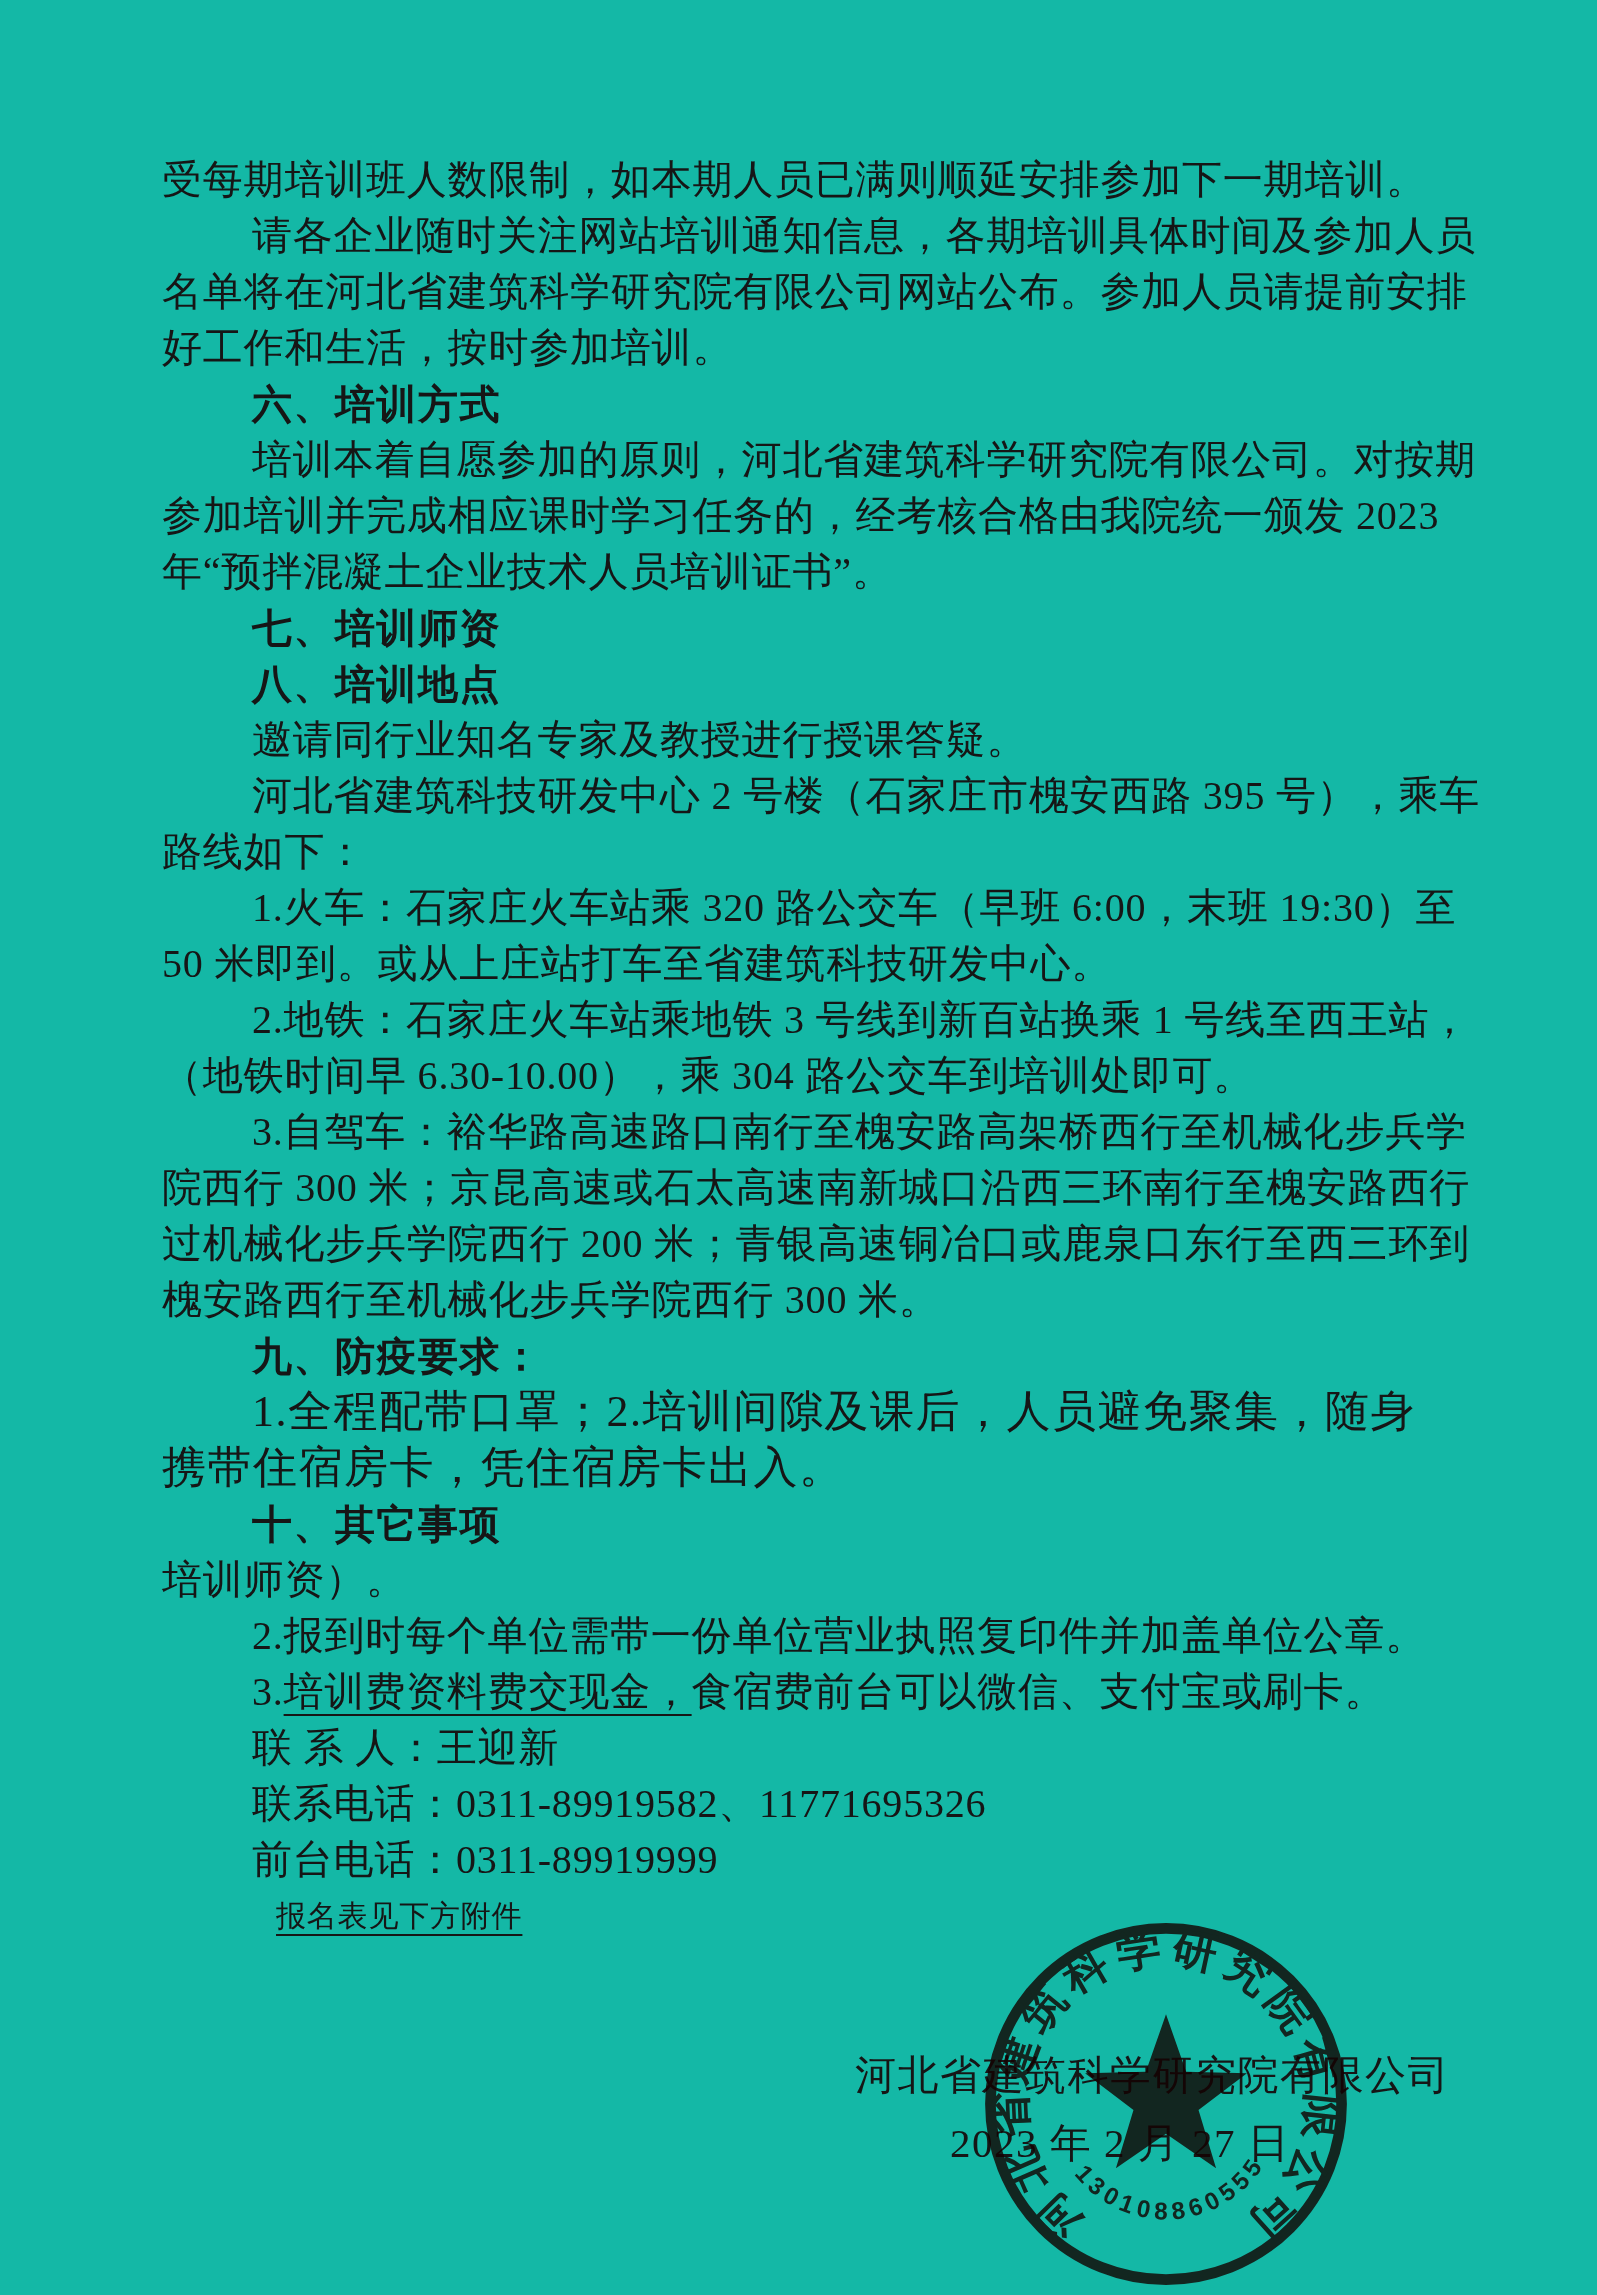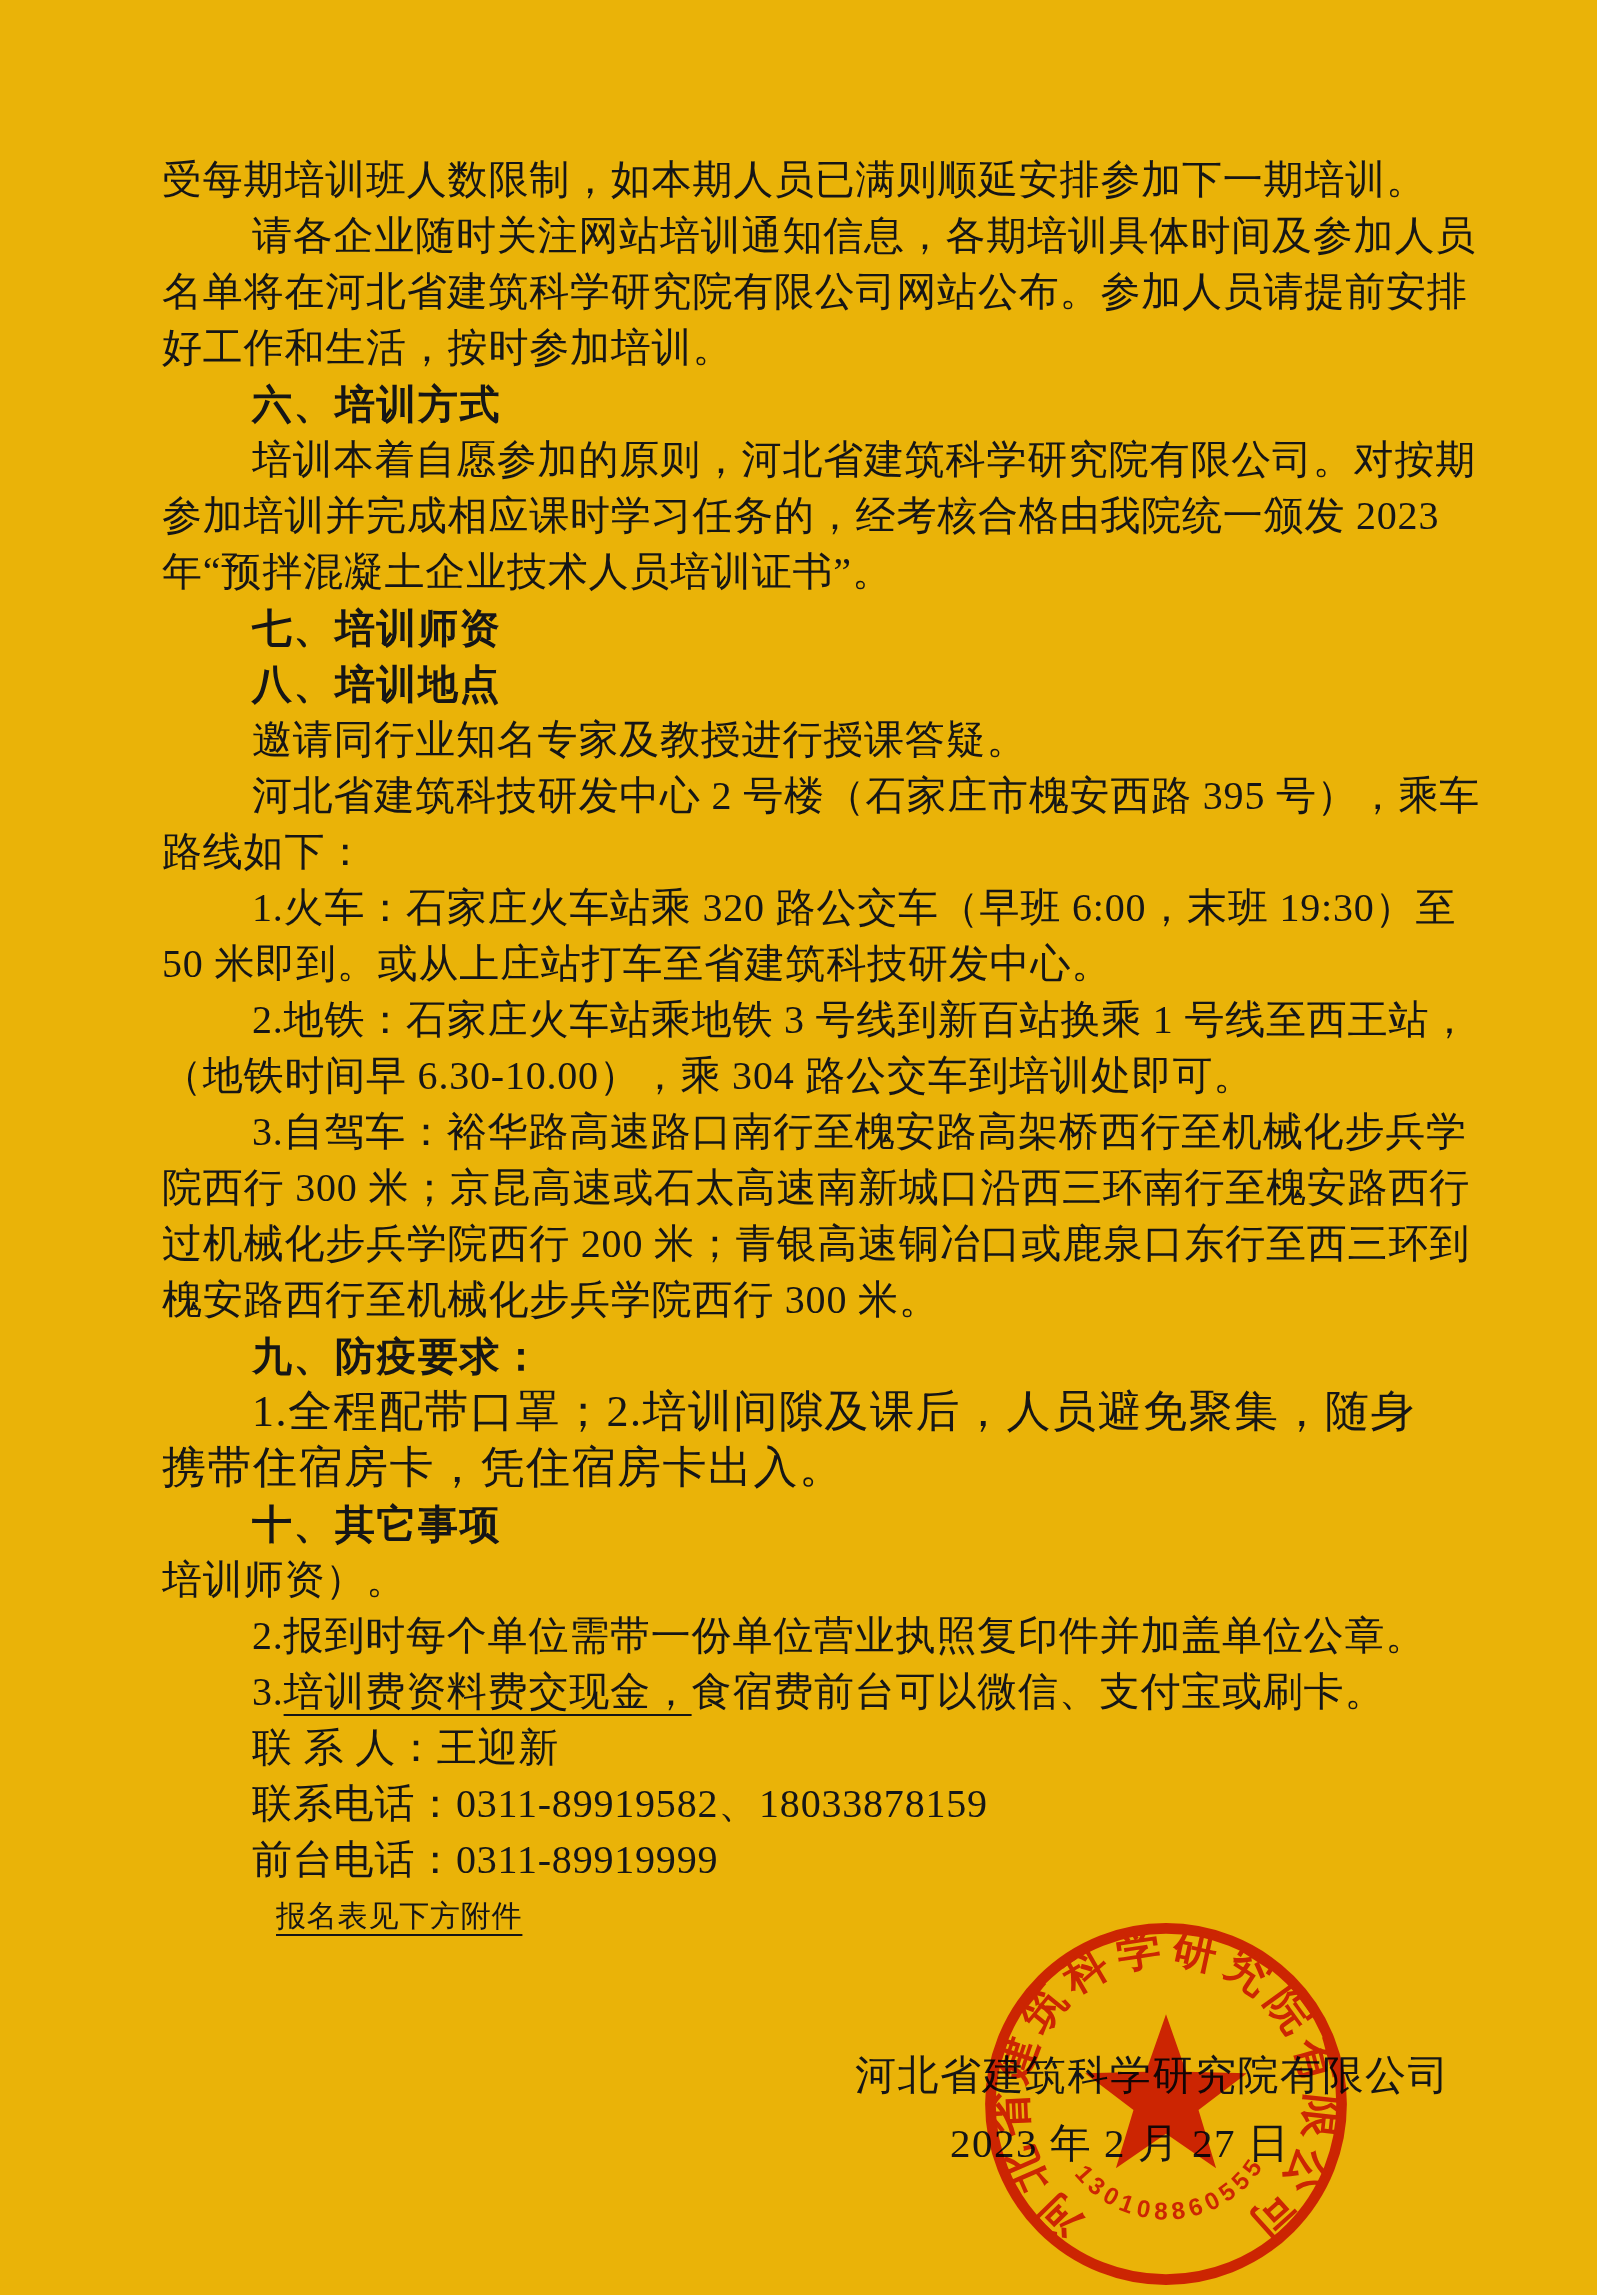--- a/index.html
+++ b/index.html
@@ -1,21 +1,21 @@
 <!DOCTYPE html>
 <html style="font-size:12px"><head>
 <meta charset="utf-8">
 <style>
   html,body{margin:0;padding:0;}
   body{
     width:1597px;height:2295px;position:relative;overflow:hidden;
     background:#ffffff;color:#161616;
     font-family:"Liberation Serif","DejaVu Serif",serif;
   }
-  .page{position:absolute;inset:0;background:#eab308;}
+  .page{position:absolute;inset:0;background:#14b8a6;}
   .content{
     position:absolute;left:162px;top:152px;width:1266px;
   }
   .line{
     font-size:40px;height:56px;line-height:56px;
     white-space:nowrap;letter-spacing:0.8px;
   }
   .indent{padding-left:90px;}
   .heading{
     font-weight:bold;
@@ -84,21 +84,21 @@
     <div class="line indent heading">九、防疫要求：</div>
     <div class="line indent big">1.全程配带口罩；2.培训间隙及课后，人员避免聚集，随身</div>
     <div class="line big">携带住宿房卡，凭住宿房卡出入。</div>
     <div class="line indent heading">十、其它事项</div>
     <div class="line">培训师资）。</div>
     <div class="line indent">2.报到时每个单位需带一份单位营业执照复印件并加盖单位公章。</div>
 
     <div class="line indent"><span>3.</span><span class="ul">培训费资料费交现金，</span><span>食宿费前台可以微信、支付宝或刷卡。</span></div>
 
     <div class="line indent">联 系 人：王迎新</div>
-    <div class="line indent">联系电话：0311-89919582、18033878159</div>
+    <div class="line indent">联系电话：0311-89919582、11771695326</div>
     <div class="line indent">前台电话：0311-89919999</div>
 
     <div class="note"><span class="note-inner">报名表见下方附件</span></div>
   </div>
 
   <div class="sig-company">河北省建筑科学研究院有限公司</div>
   <div class="sig-date">2023 年 2 月 27 日</div>
 
   <svg class="seal" viewBox="-250 -250 500 500" aria-hidden="true">
     <defs>

